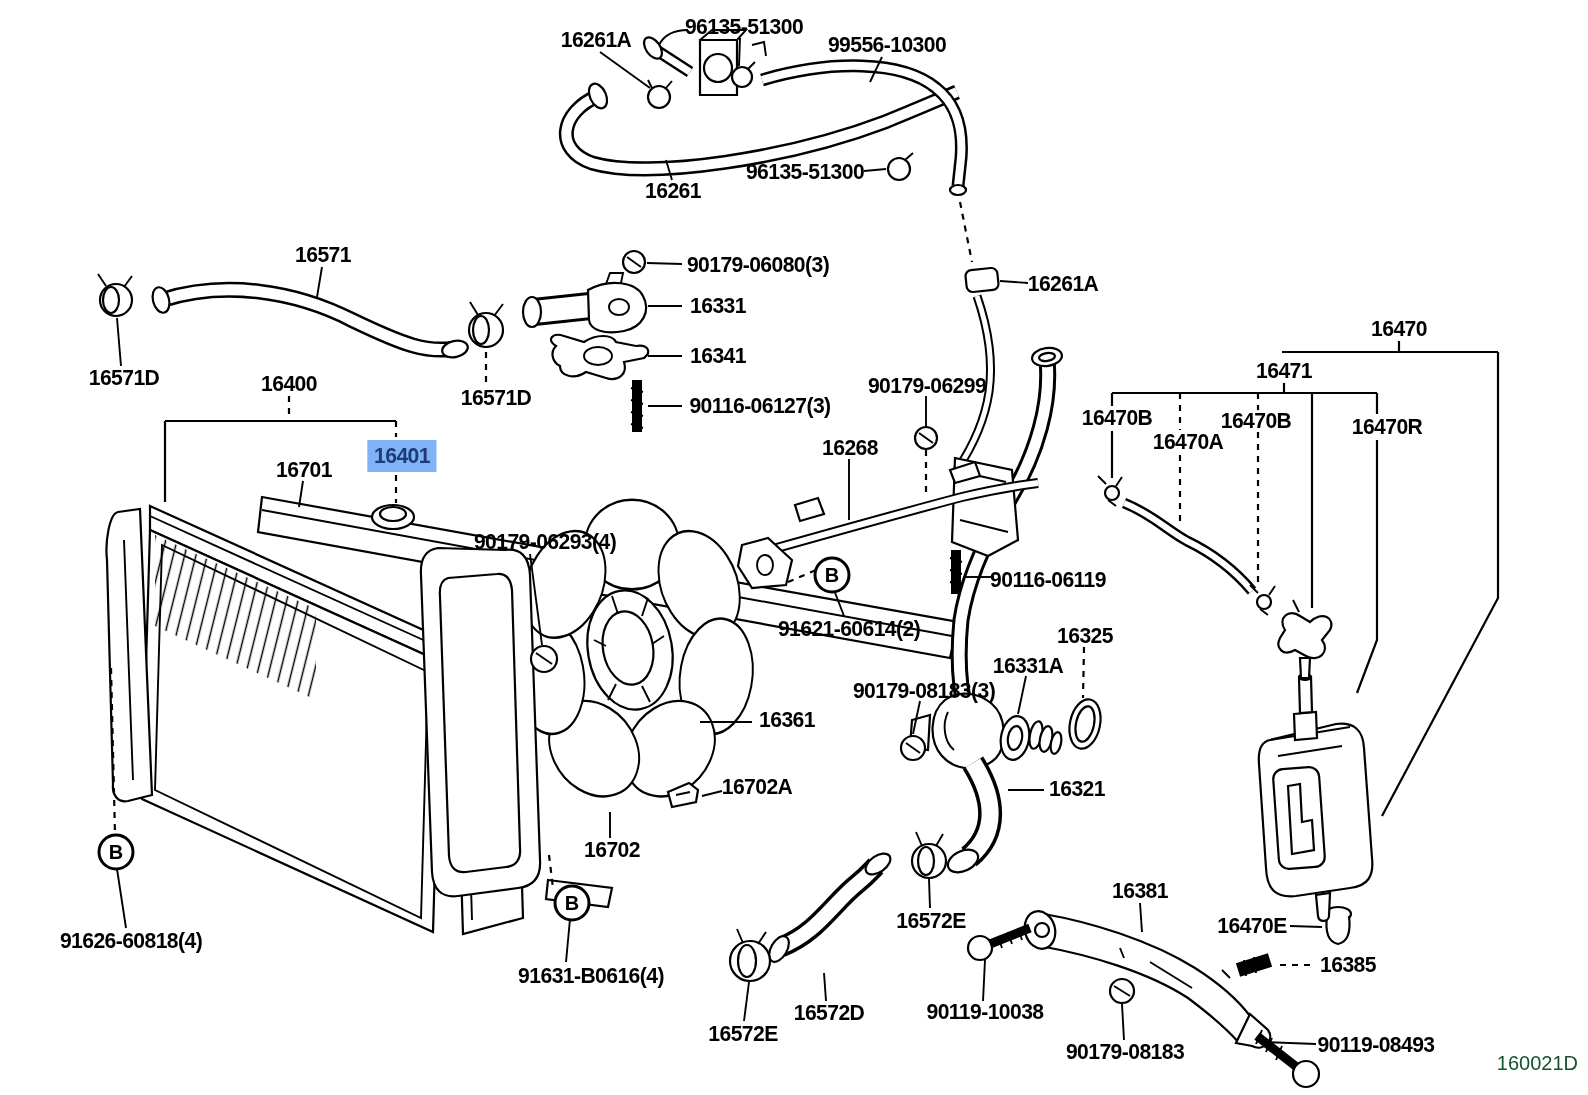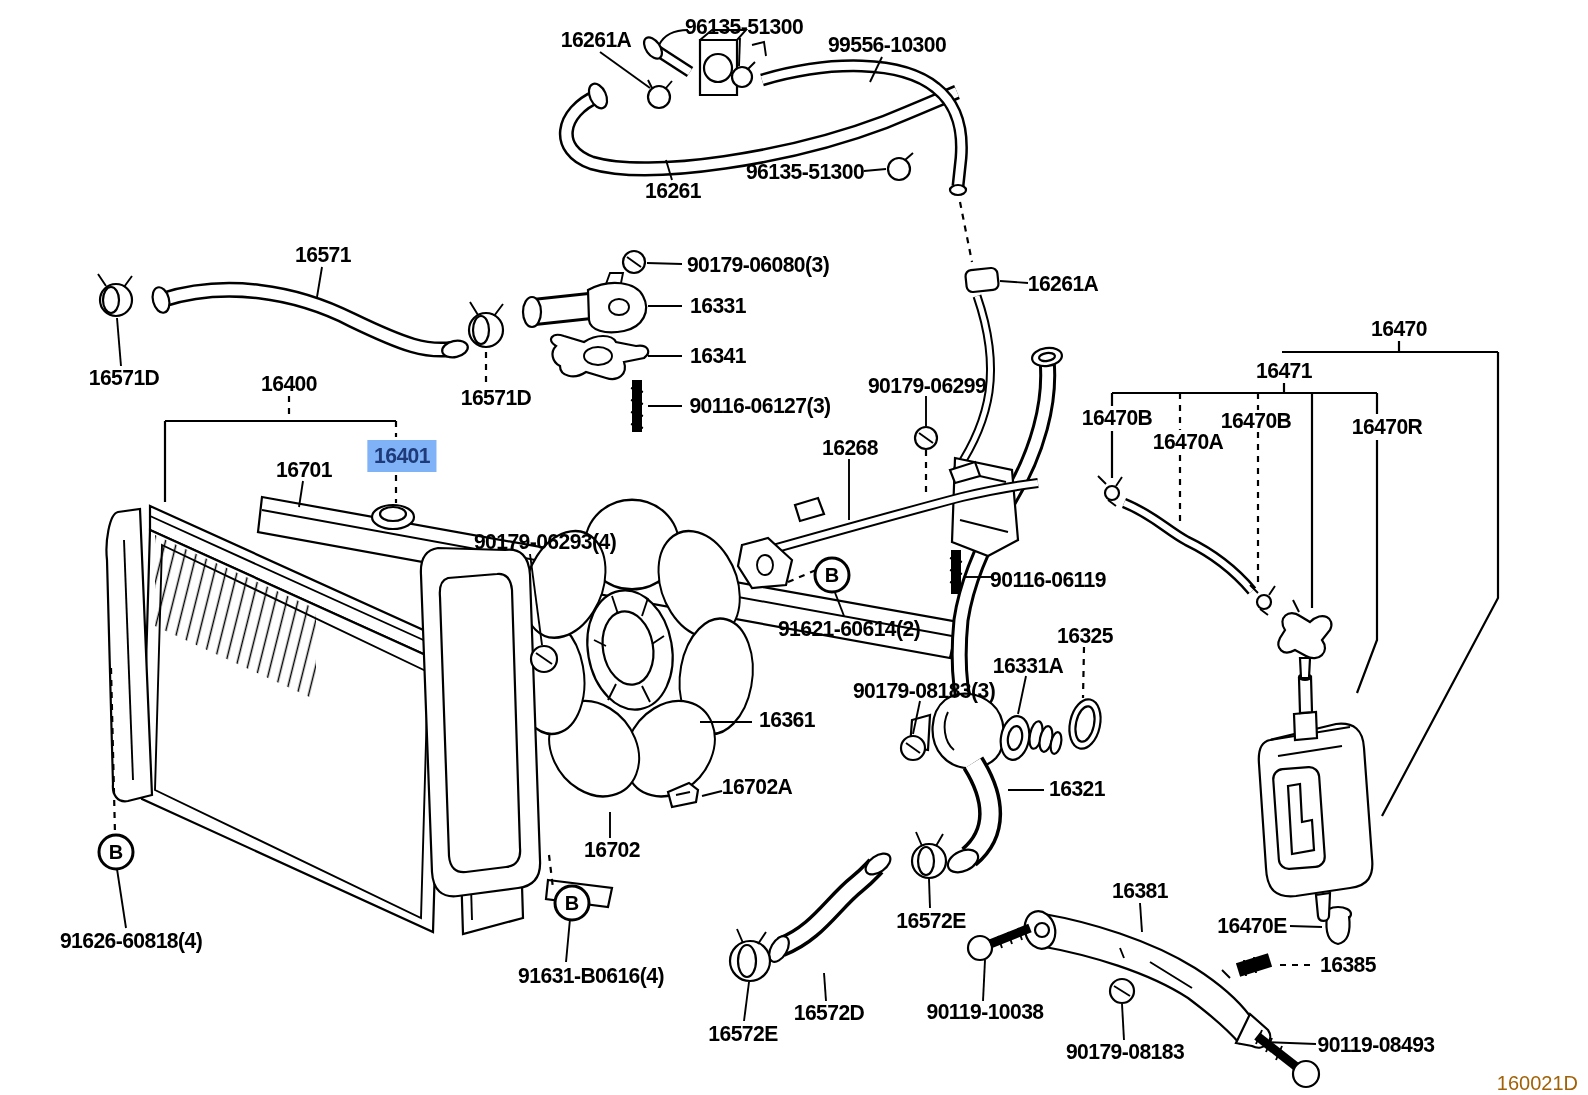--- a/index.html
+++ b/index.html
@@ -6,21 +6,21 @@
   .stage{position:relative;width:1588px;height:1095px;background:#fff;overflow:hidden;
          font-family:"Liberation Sans",sans-serif}
   .art{position:absolute;left:0;top:0}
   .plabel{position:absolute;transform:translate(-50%,-50%) scaleX(.96);
           font-weight:700;font-size:22px;letter-spacing:-.6px;line-height:1;
           color:#000;white-space:nowrap;user-select:none}
   .plabel.hl{background:var(--hl-bg,#7FB2F7);color:var(--hl-fg,#1E3A78);padding:5px 7px}
   .callout{position:absolute;transform:translate(-50%,-50%);width:31px;height:31px;
            border:3px solid #000;border-radius:50%;background:#fff;display:flex;
            align-items:center;justify-content:center;font-weight:700;font-size:20px;color:#000}
-  .dcode{position:absolute;right:10px;bottom:0;font-size:20px;font-weight:400;color:#a16207}
+  .dcode{position:absolute;right:10px;bottom:20px;font-size:20px;font-weight:400;color:#14532d}
   .to{fill:none;stroke:#000}
   .ti{fill:none;stroke:#fff}
   .ln{fill:none;stroke:#000;stroke-width:2.2}
   .lt{fill:none;stroke:#000;stroke-width:1.9}
   .dt{fill:none;stroke:#000;stroke-width:2.2;stroke-dasharray:6 6}
   .wh{fill:#fff;stroke:#000;stroke-width:2.2}
 </style>
 </head>
 <body>
 

